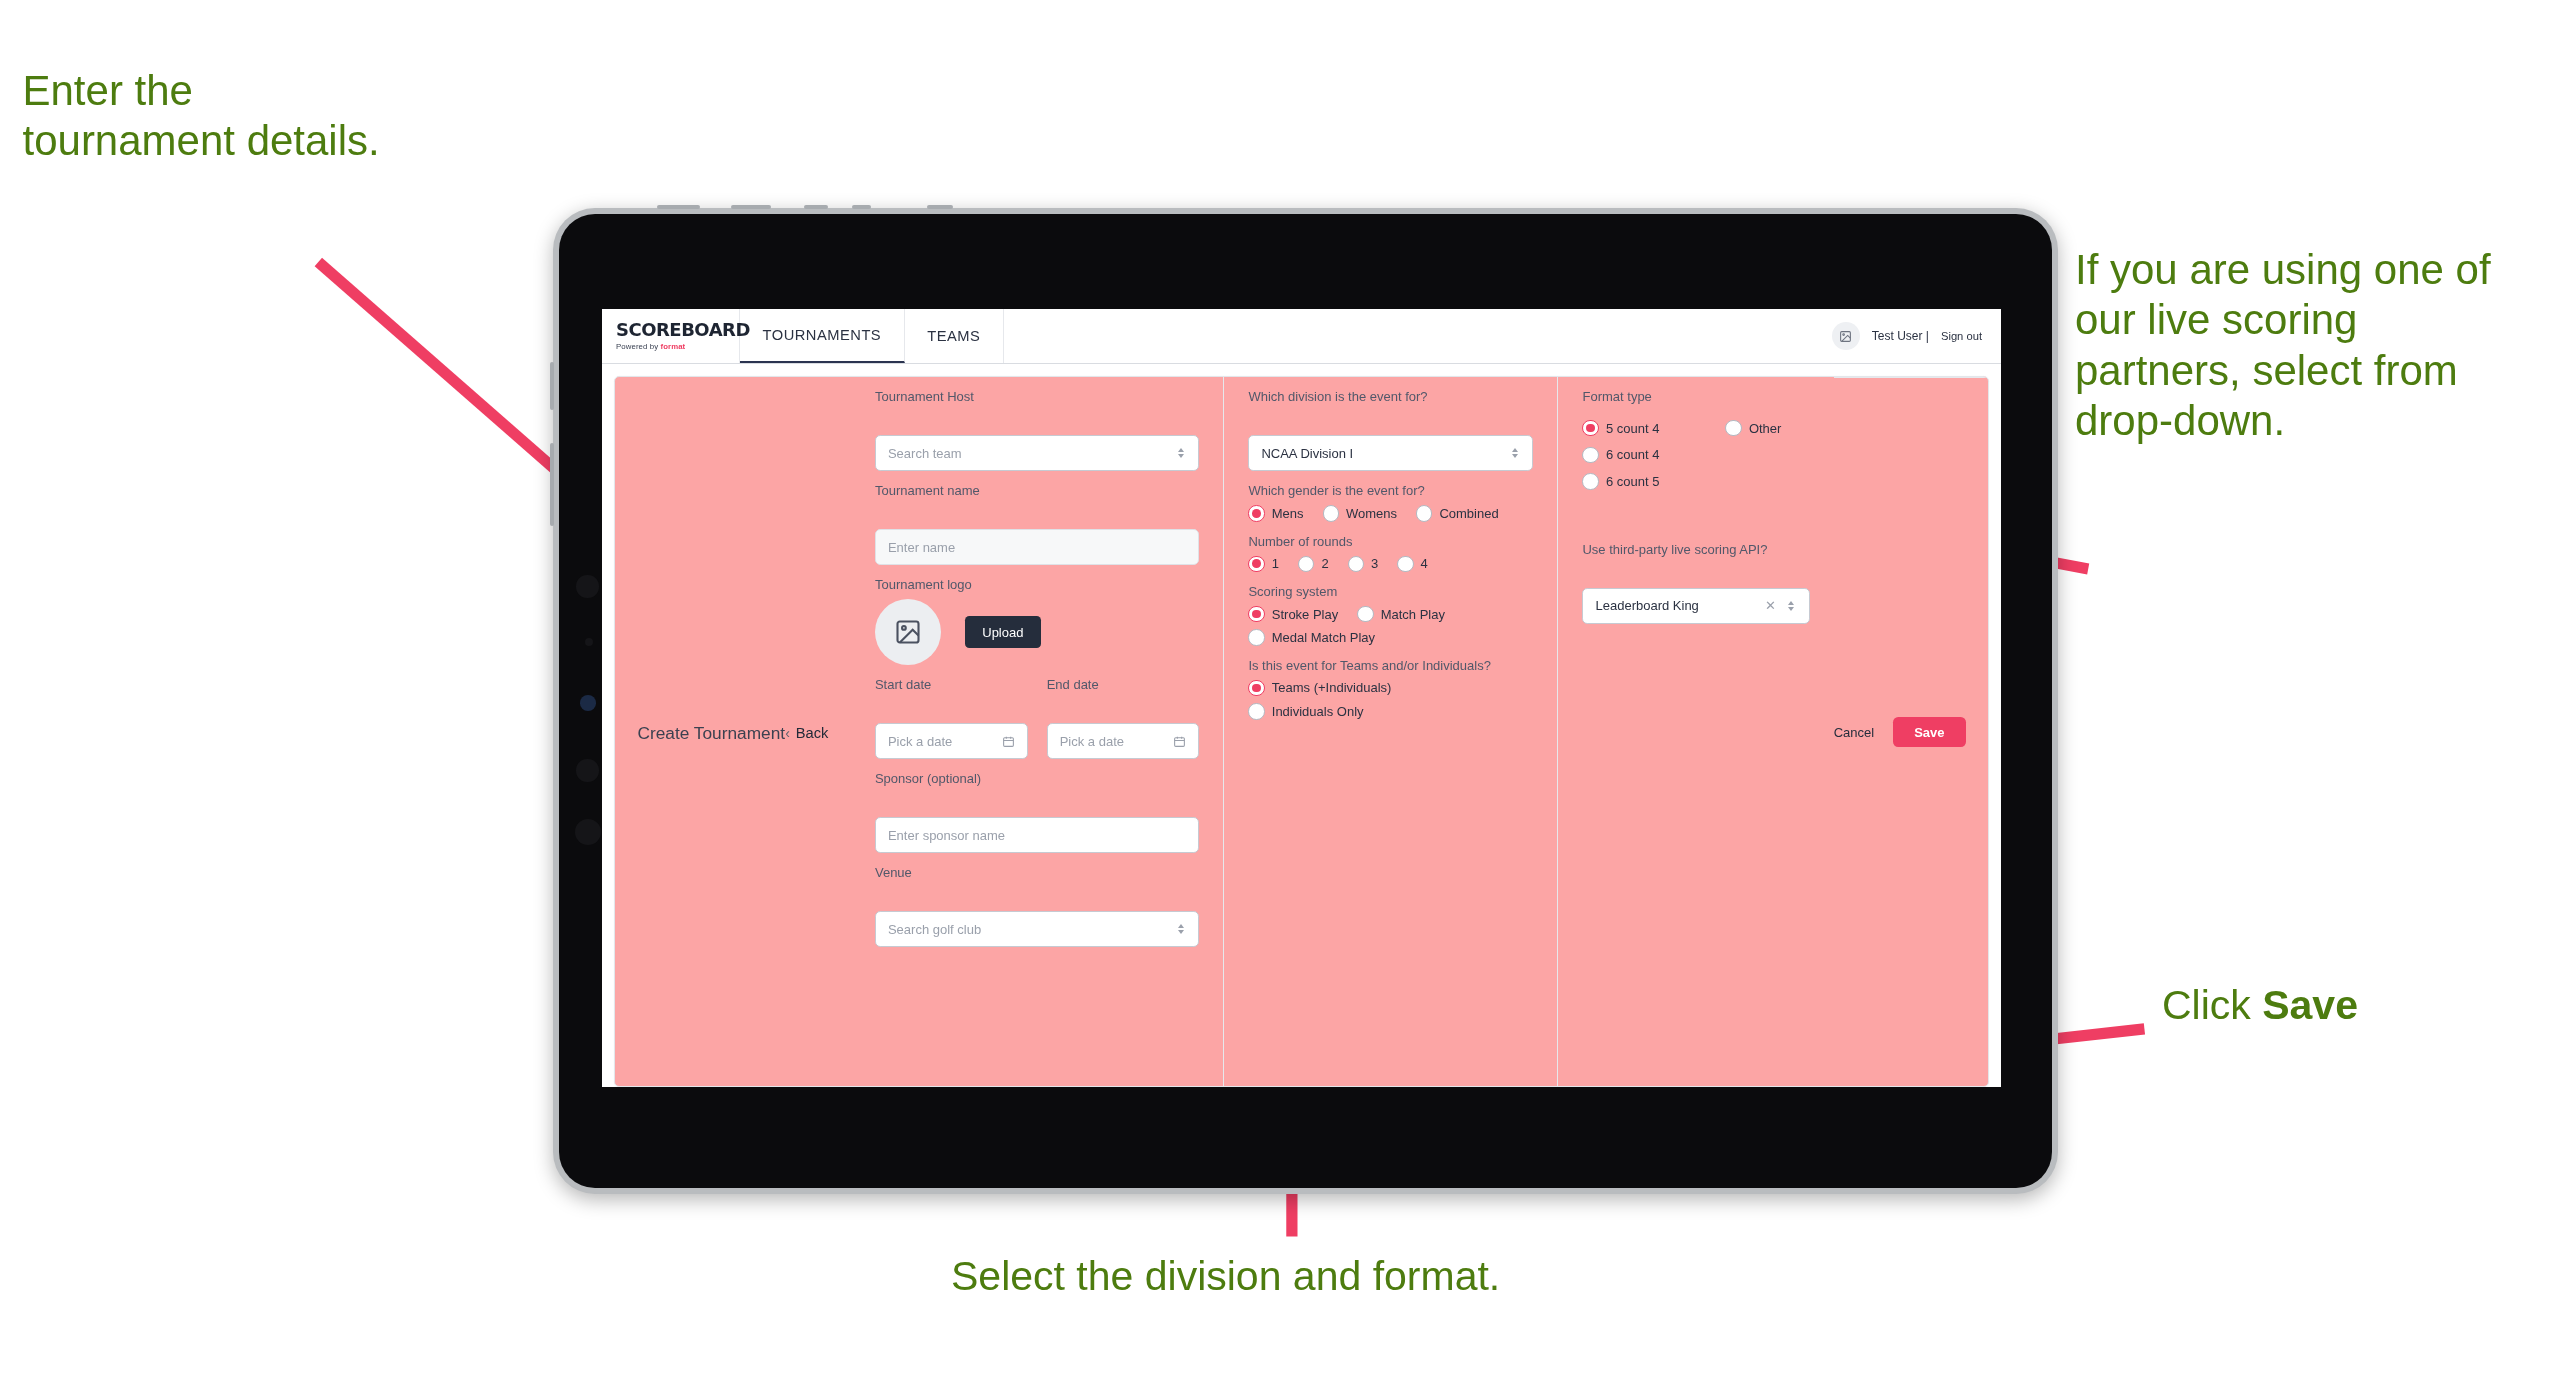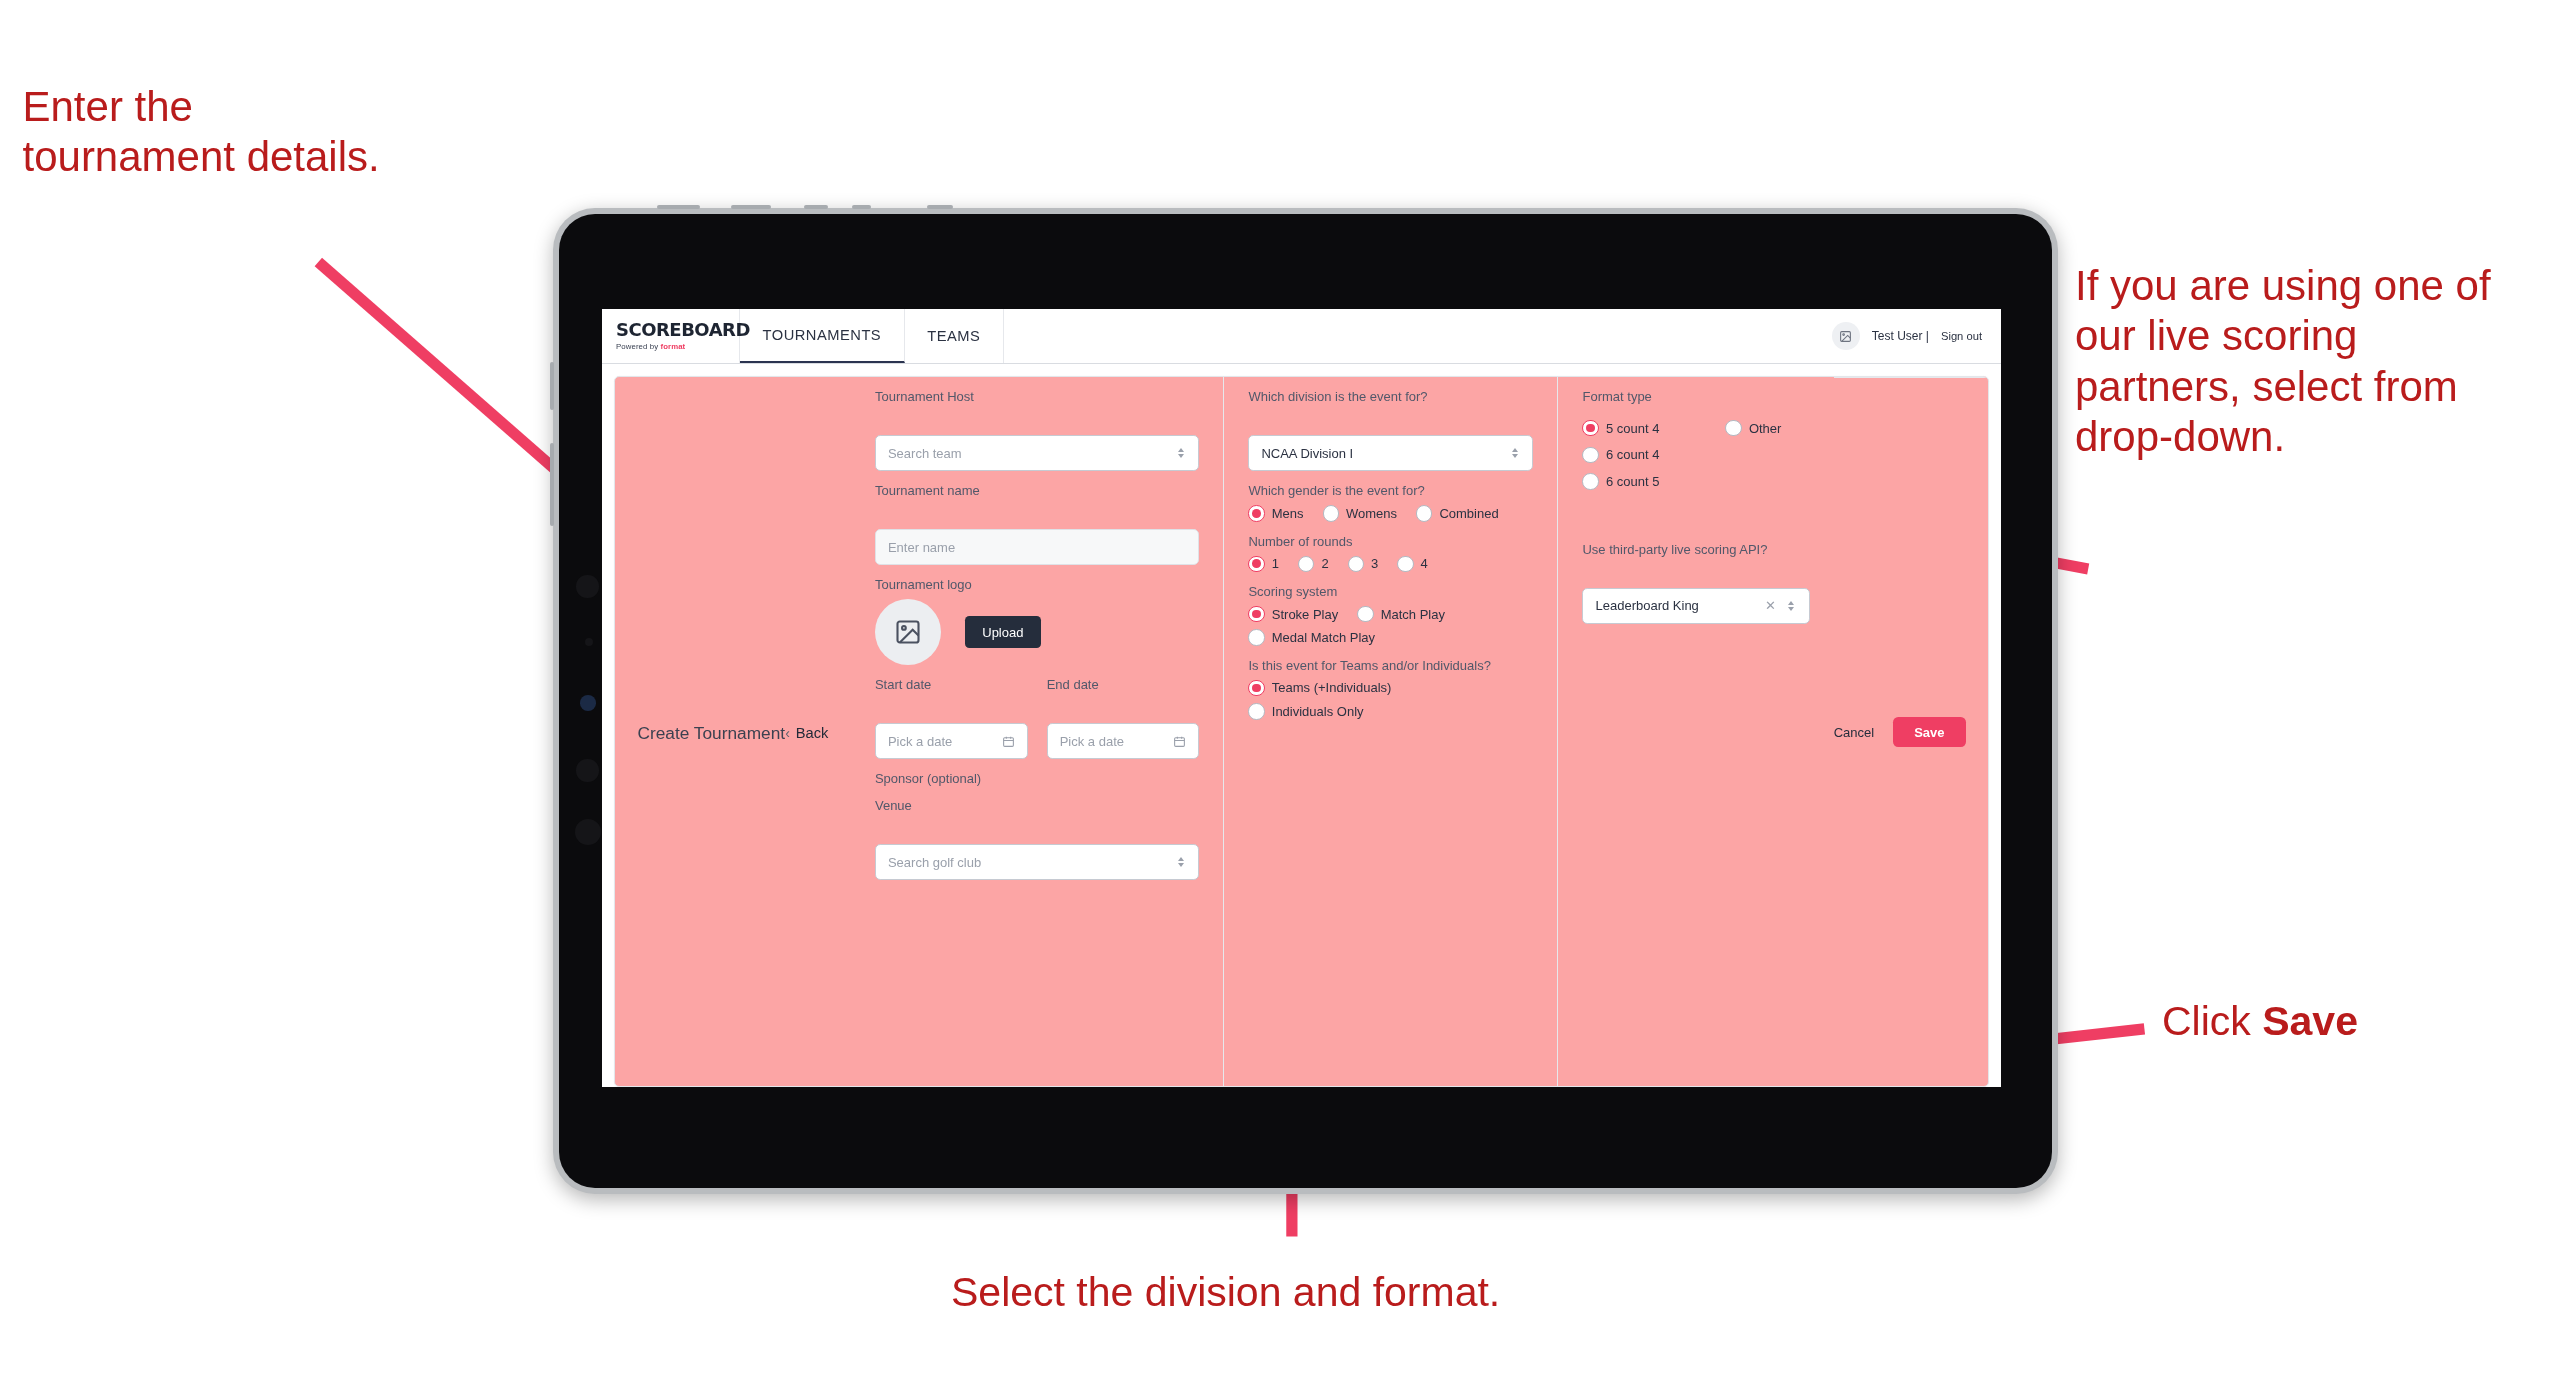--- a/index.html
+++ b/index.html
@@ -6,21 +6,21 @@
   html, body { margin:0; padding:0; }
   body {
     width:2576px; height:1386px;
     background:#ffffff;
     font-family:"Liberation Sans", sans-serif;
     position:relative;
     overflow:hidden;
   }
 
   
-  .anno { position:absolute; color:#b91c1c; font-size:42px; line-height:1.20; font-family:"Liberation Sans", sans-serif;margin-top:16px; }
+  .anno { position:absolute; color:#4d7c0f; font-size:42px; line-height:1.20; font-family:"Liberation Sans", sans-serif; }
   #anno-topleft { left:22.5px; top:66px; width:363px; }
   #anno-right   { left:2075px; top:245px; width:450px; }
   #anno-save    { left:2162px; top:981px; width:346px; font-size:41px; white-space:nowrap; }
   #anno-bottom  { left:951px; top:1252px; width:856px; font-size:41px; white-space:nowrap; }
   .bold { font-weight:bold; }
 
   .arrow-svg { position:absolute; left:0; top:0; width:2576px; height:1386px; pointer-events:none; }
 
   
   #tablet {
@@ -302,20 +302,23 @@
                     <svg width="13" height="13" viewBox="0 0 24 24" fill="none" stroke="currentColor" stroke-width="2">
                         <rect x="3" y="5" width="18" height="16" rx="2"></rect>
                         <path d="M3 10h18M8 3v4M16 3v4"></path>
                       </svg>
                   </span>
                 </div>
               </div>
             </div>
 
             <div class="fld-label">Sponsor (optional)</div>
+            <div class="inp">
+              <span>Enter sponsor name</span>
+            </div>
 
             <div class="fld-label">Venue</div>
             <div class="inp">
               <span>Search golf club</span>
               <span class="right-ic">
                   <span class="caret"></span>
                 </span>
             </div>
           </div>
 

